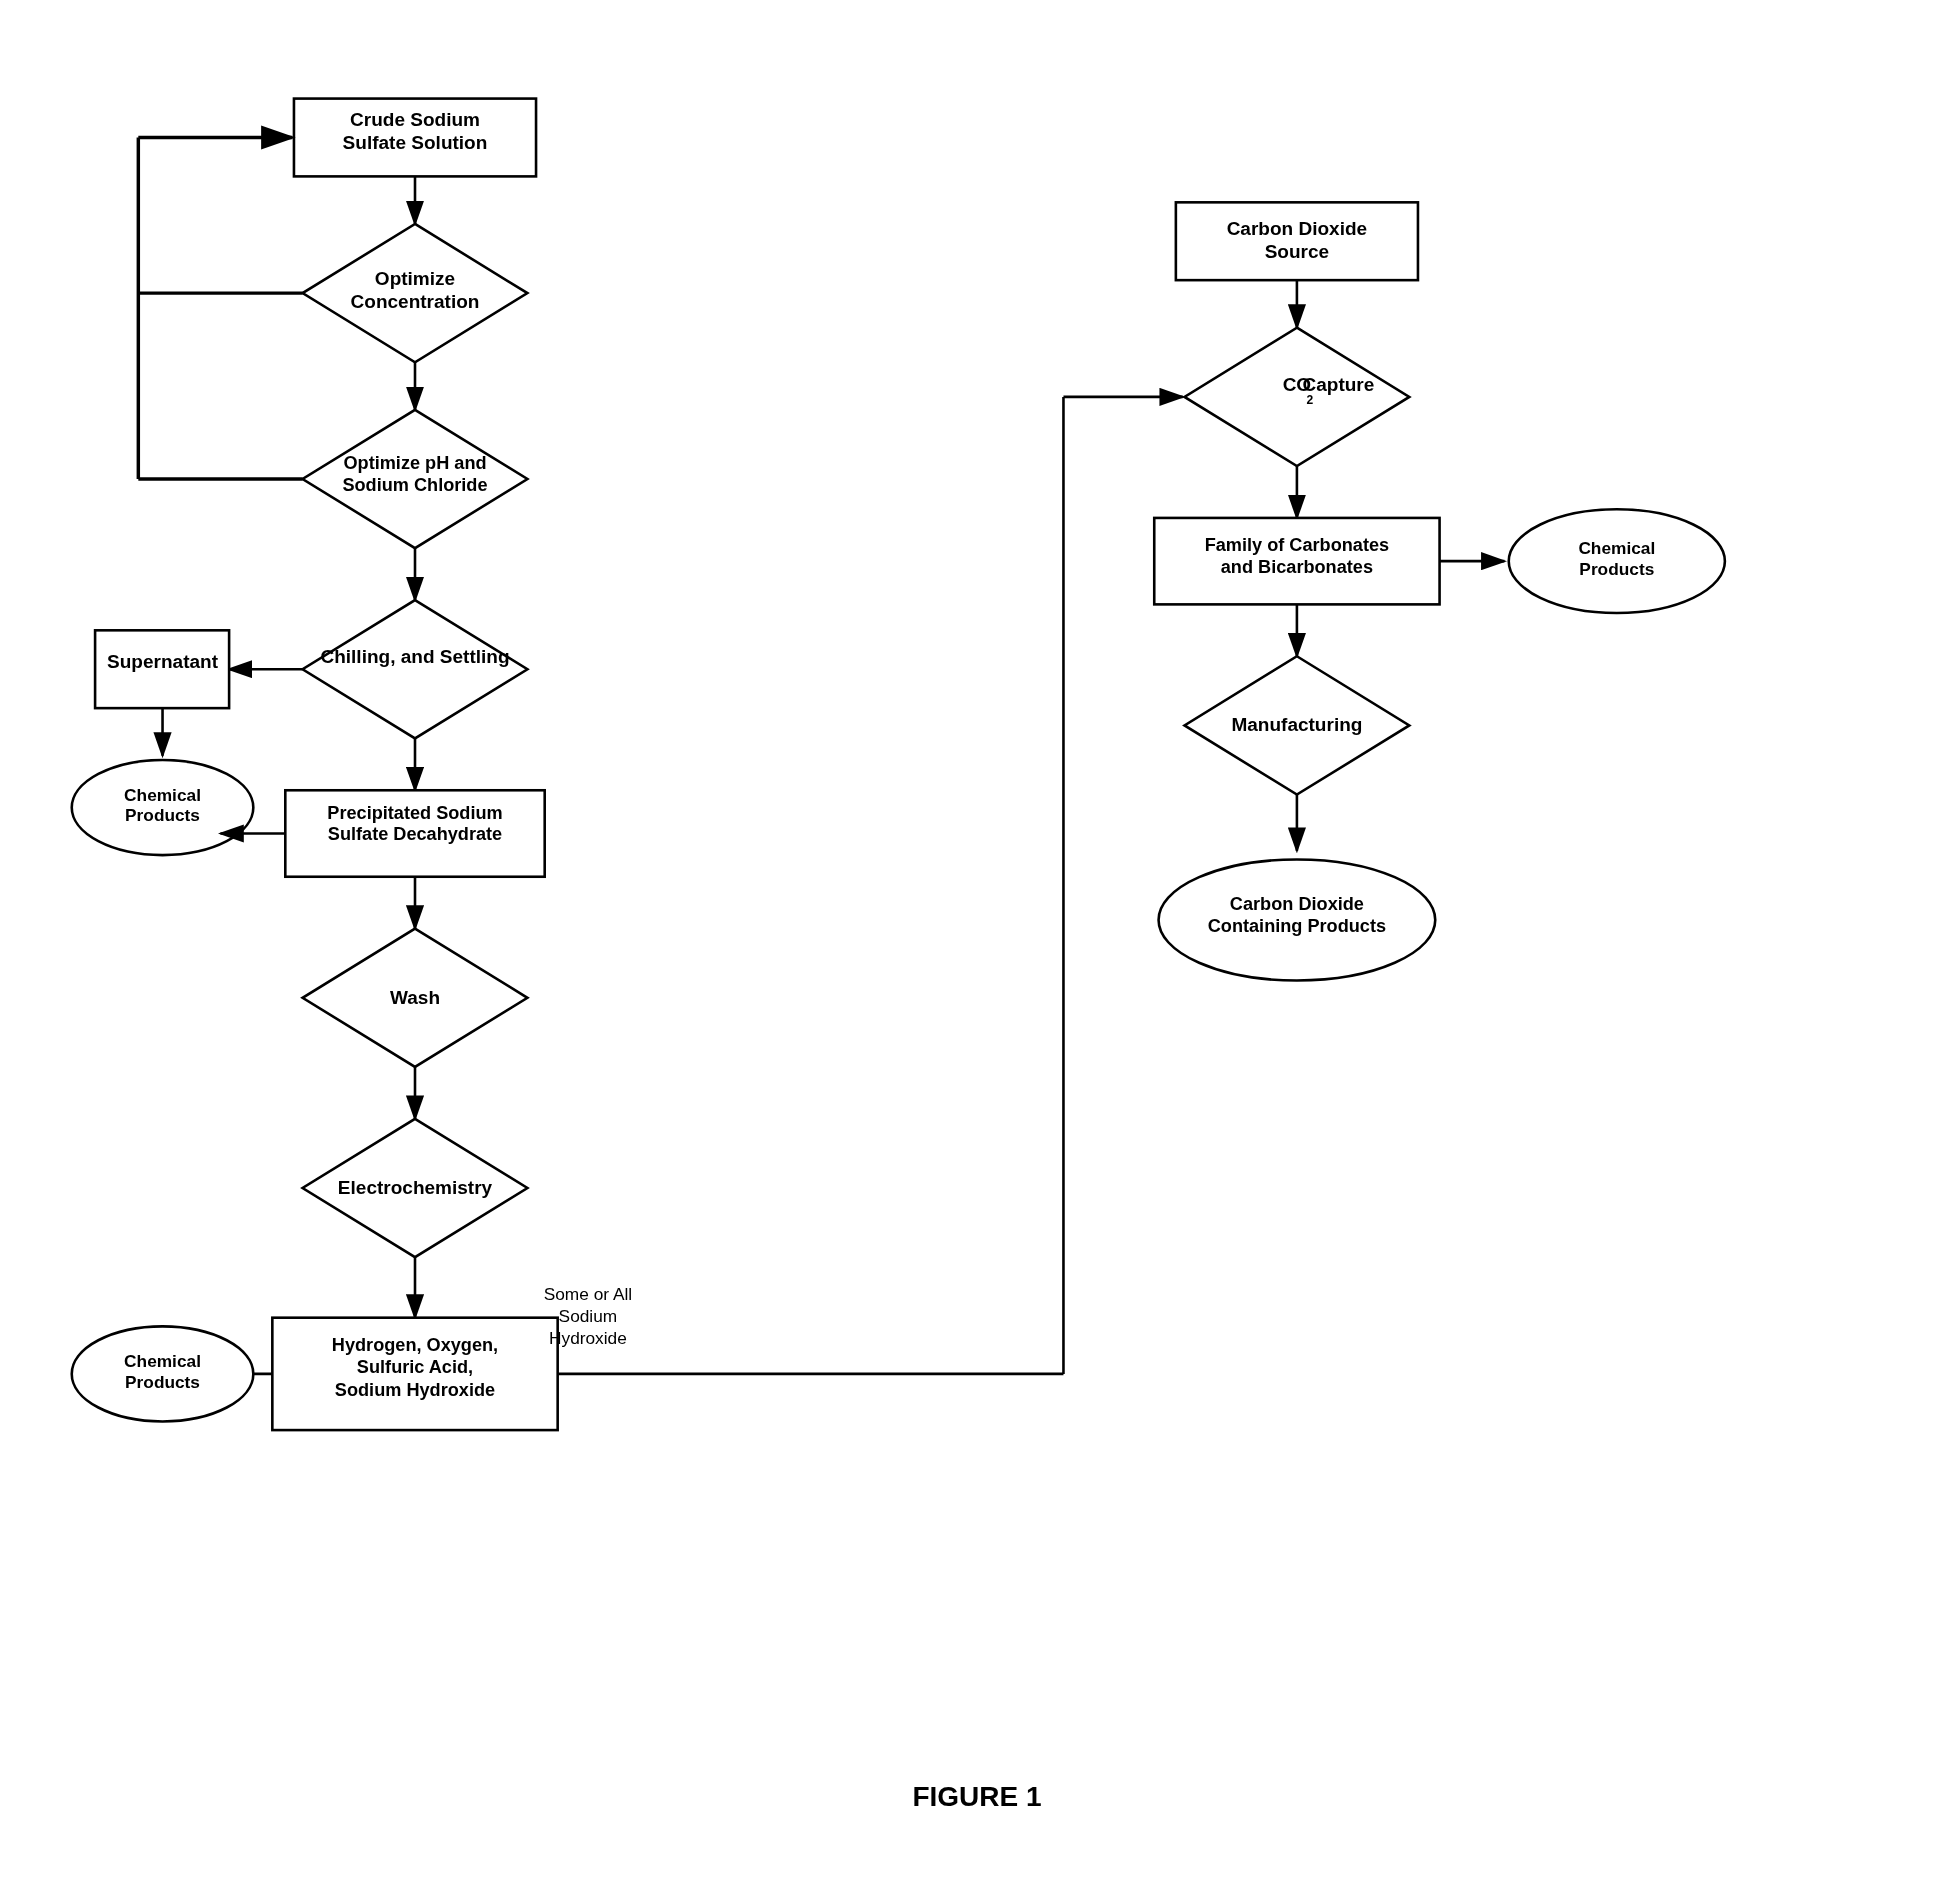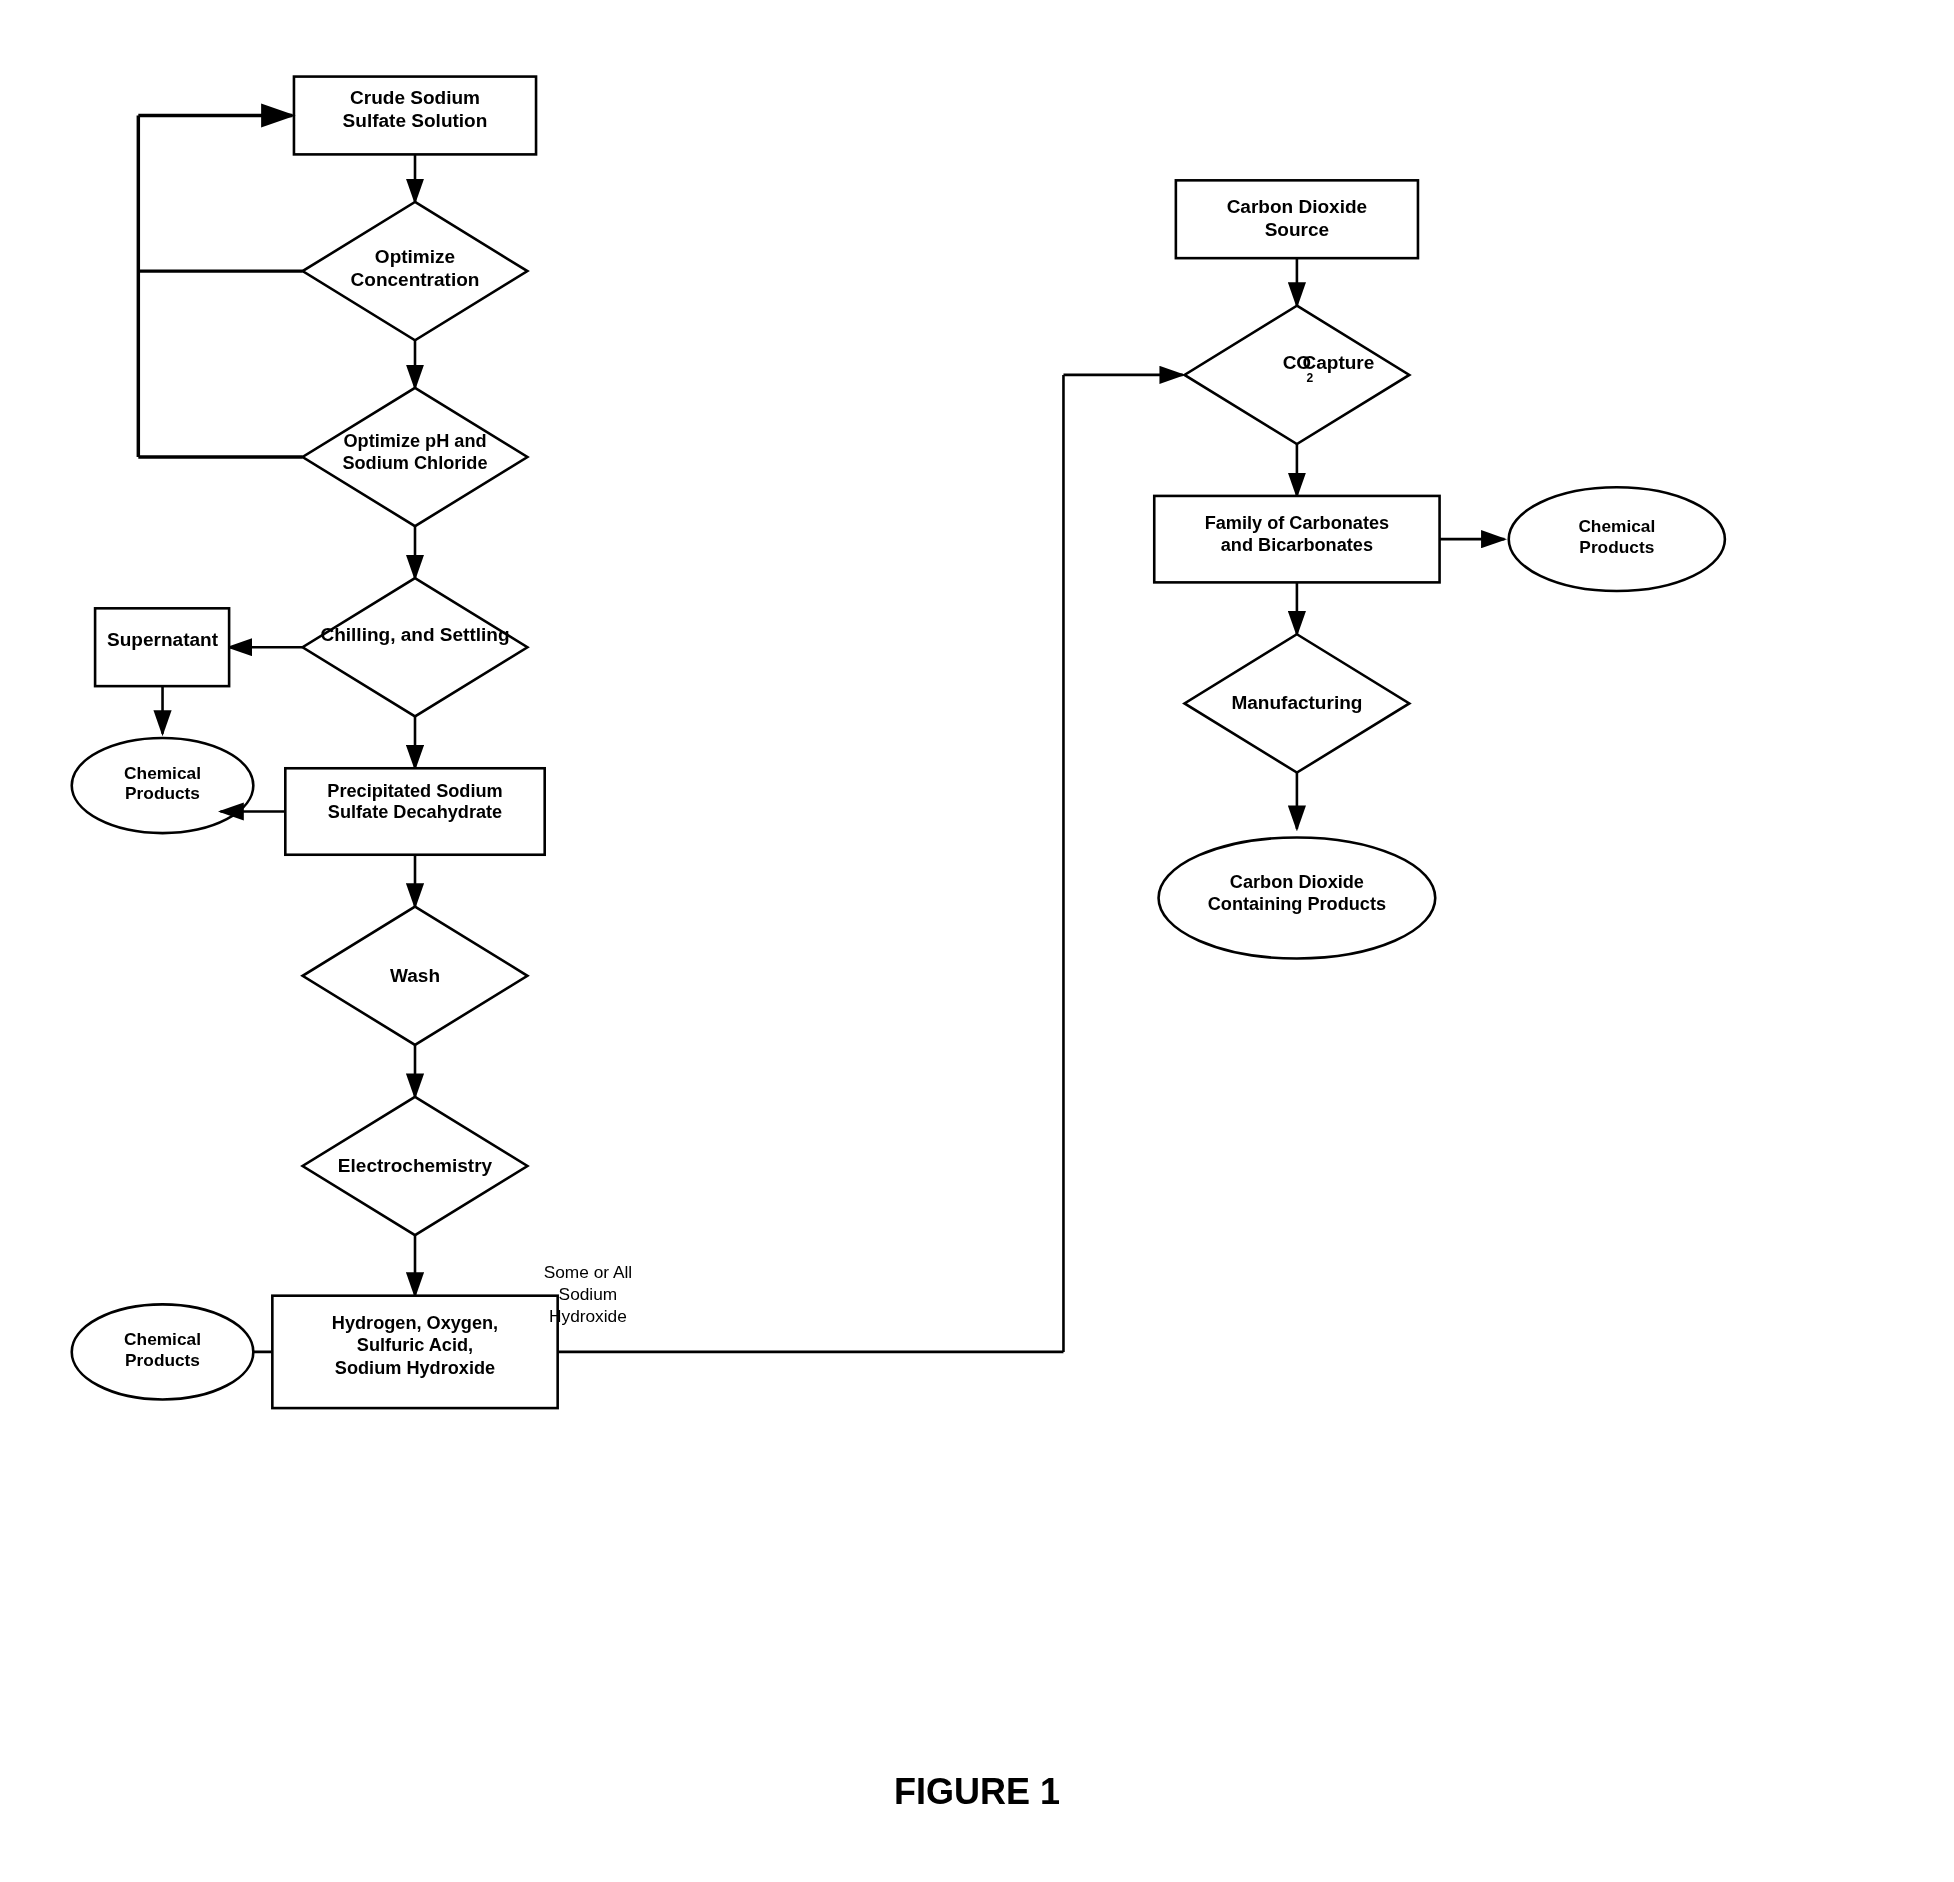--- a/index.html
+++ b/index.html
@@ -6,35 +6,35 @@
     body {
       background: #fff;
       font-family: Arial, sans-serif;
       width: 1954px;
       height: 1882px;
       position: relative;
       overflow: hidden;
     }
     .diagram-container {
       position: absolute;
-      top: 42px;
+      top: 64px;
       left: 69px;
       width: 1816px;
       height: 1686px;
     }
     svg {
       width: 100%;
       height: 100%;
     }
     .figure-label {
       position: absolute;
       bottom: 69px;
       left: 50%;
       transform: translateX(-50%);
-      font-size: 36px;
+      font-size: 28px;
       font-weight: bold;
       font-family: Arial, sans-serif;
     }
   </style>
 </head>
 <body>
 
 <div class="diagram-container">
   <svg viewBox="0 0 2100 1950" xmlns="http://www.w3.org/2000/svg">
     <defs>

